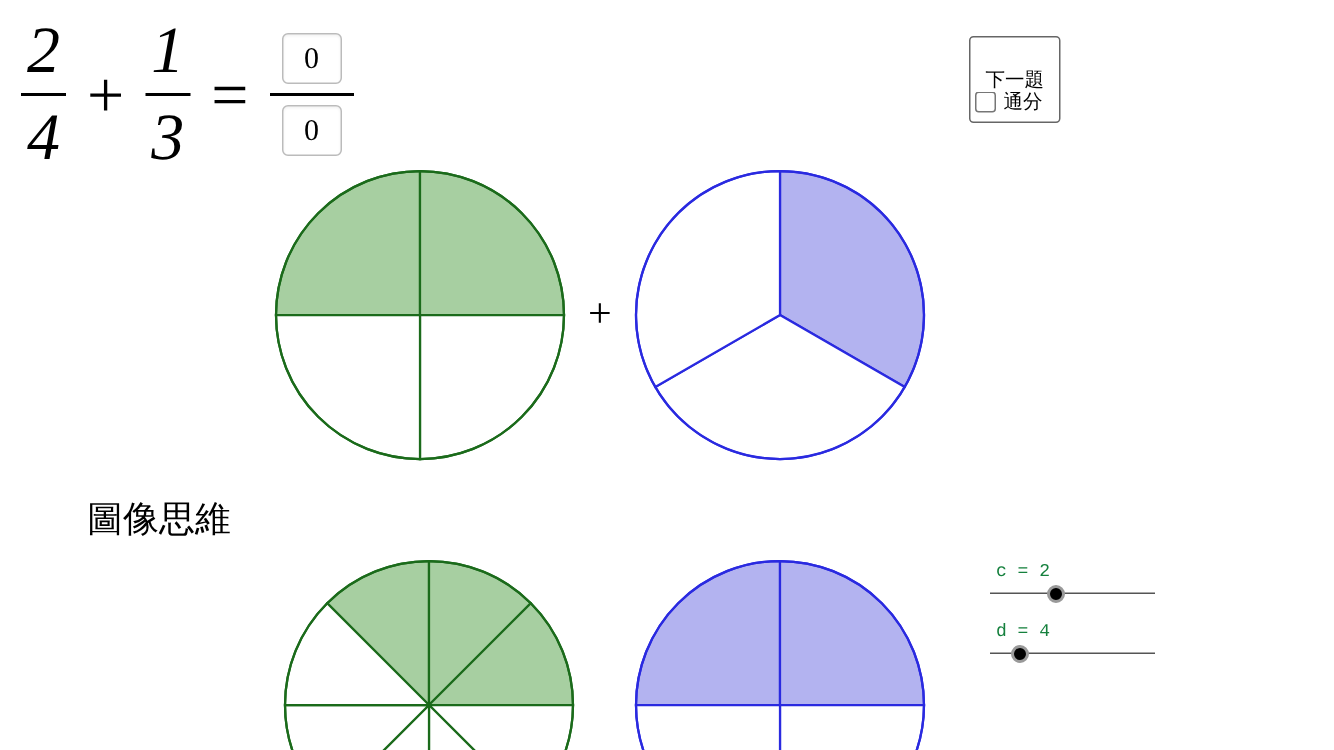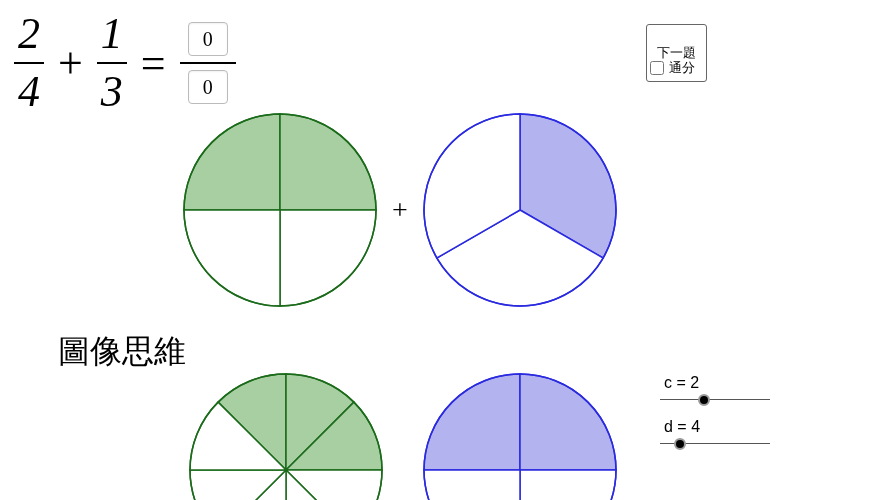--- a/index.html
+++ b/index.html
@@ -87,35 +87,35 @@
   }
   .pie-row .plus {
     font-size: 28px;
     margin: 0 12px;
     font-style: normal;
   }
   .heading2 {
     position: absolute;
     top: 330px;
     left: 58px;
-    font-size: 32px;
+    font-size: 24px;
     font-family: "Microsoft JhengHei", "PingFang TC", sans-serif;
   }
   .bottom-row {
     position: absolute;
     top: 370px;
     left: 0;
     width: 889px;
     height: 130px;
   }
   .slider-group {
     position: absolute;
-    font-family: Liberation Sans, sans-serif;
-    font-size: 16px;
-    color: #000000;
+    font-family: Liberation Mono, monospace;
+    font-size: 12px;
+    color: #15803d;
   }
   .slider-line {
     display: flex;
     flex-direction: column;
     margin-bottom: 12px;
   }
   .slider-label { margin-left: 4px; margin-bottom: 2px; }
   .slider-track {
     position: relative;
     width: 110px;

